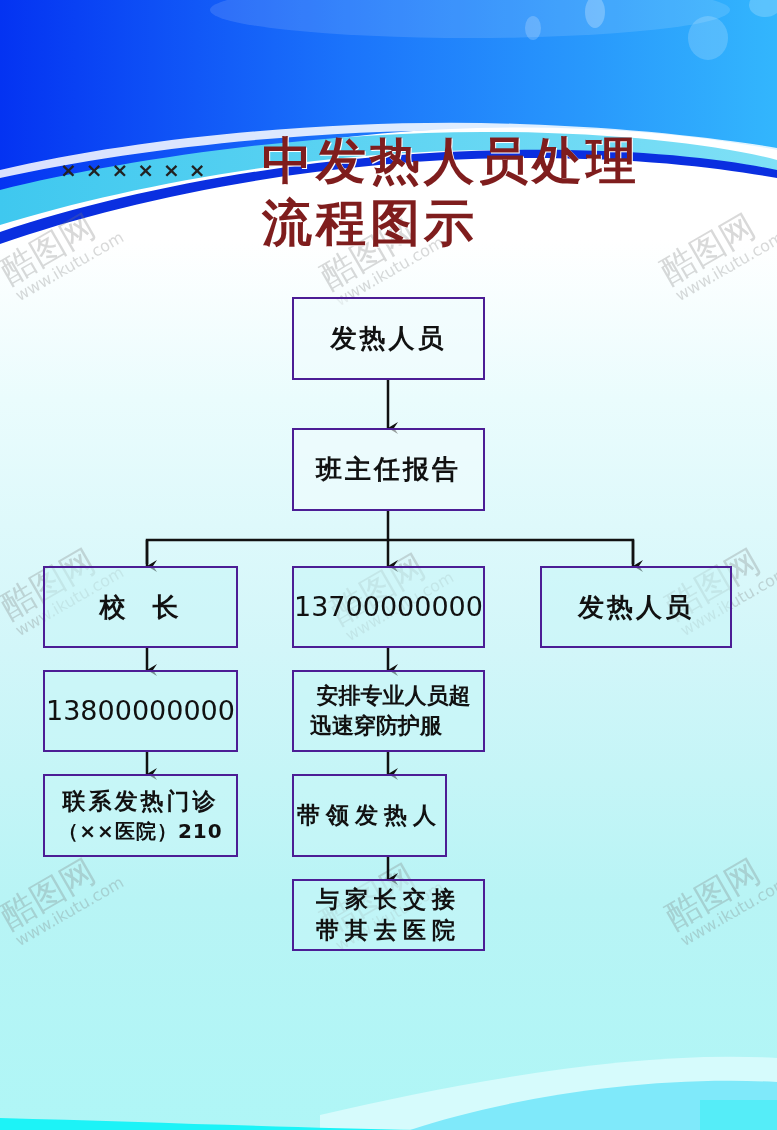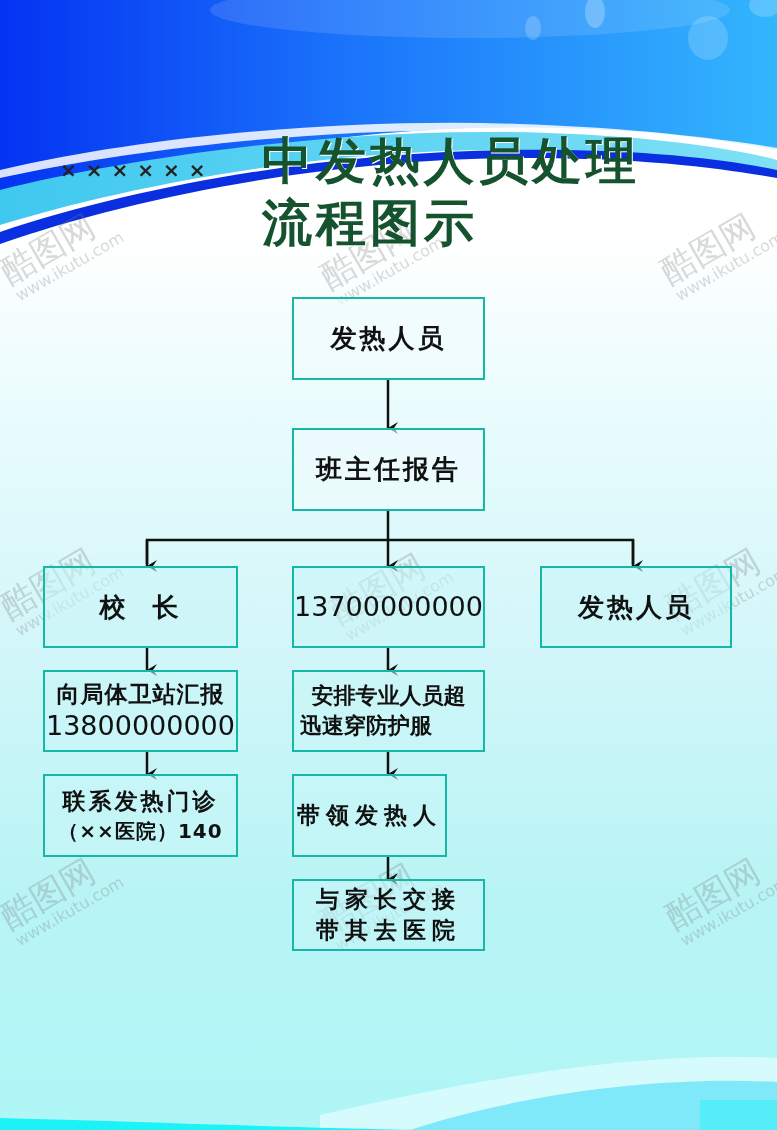--- a/index.html
+++ b/index.html
@@ -11,28 +11,28 @@
   .header-bg {
     position: absolute; left: 0; top: 0; width: 777px; height: 260px; overflow: hidden;
   }
   .header-bg svg { position: absolute; left: 0; top: 0; }
   .footer-bg { position: absolute; left: 0; bottom: 0; width: 777px; height: 120px; }
   .title-prefix {
     position: absolute; left: 60px; top: 158px; font-size: 20px; color: #222;
     letter-spacing: 9px; font-weight: bold;
   }
   .title-line1, .title-line2 {
-    position: absolute; color: #14532d; font-family: "DejaVu Serif", "Liberation Serif", serif;
+    position: absolute; color: #7f1d1d; font-family: "DejaVu Serif", "Liberation Serif", serif;
     font-weight: bold; font-size: 50px; letter-spacing: 4px; line-height: 1;
     text-shadow: 1px 1px 0 #fff;
   }
   .title-line1 { left: 262px; top: 136px; }
   .title-line2 { left: 262px; top: 198px; }
   .box {
-    position: absolute; background: #ffffff00; border: 2px solid #14b8a6;
+    position: absolute; background: #ffffff00; border: 2px solid #4c1d95;
     box-sizing: border-box; display: flex; flex-direction: column;
     align-items: center; justify-content: center; color: #111; text-align: center;
   }
   .box.bg-white { background: rgba(240,252,253,0.6); }
   .box.bg-cyan { background: rgba(200,246,248,0.55); }
   .lbl { font-weight: bold; font-size: 26px; letter-spacing: 3px; line-height: 1.25; }
   .lbl-sm { font-weight: bold; font-size: 23px; letter-spacing: 1px; line-height: 1.35; }
   .phone { font-size: 27px; font-family: "DejaVu Sans", "Liberation Sans", sans-serif; letter-spacing: 0px; line-height: 1.2; font-weight: normal; }
   .connectors { position: absolute; left: 0; top: 0; }
   .watermark {
@@ -118,34 +118,33 @@
 
 <div class="box bg-white" style="left:292px;top:428px;width:193px;height:83px;">
   <span class="lbl">班主任报告</span>
 </div>
 
 <div class="box bg-cyan" style="left:43px;top:566px;width:195px;height:82px;">
   <span class="lbl" style="white-space:pre;">校  长</span>
 </div>
 
 <div class="box bg-cyan" style="left:43px;top:670px;width:195px;height:82px;">
-  <span class="lbl-sm">向局体卫站汇报</span>
   <span class="phone">13800000000</span>
 </div>
 
 <div class="box bg-cyan" style="left:43px;top:774px;width:195px;height:83px;">
   <span class="lbl-sm" style="letter-spacing:3px;">联系发热门诊</span>
-  <span class="lbl-sm" style="font-size:20px;">（××医院）140</span>
+  <span class="lbl-sm" style="font-size:20px;">（××医院）210</span>
 </div>
 
 <div class="box bg-cyan" style="left:292px;top:566px;width:193px;height:82px;">
   <span class="phone">13700000000</span>
 </div>
 
-<div class="box bg-cyan" style="left:292px;top:670px;width:193px;height:82px;">
+<div class="box bg-cyan" style="left:292px;top:670px;width:193px;height:82px;padding-left:10px;">
   <span class="lbl-sm" style="font-size:22px;letter-spacing:0;">安排专业人员超</span>
   <span class="lbl-sm" style="font-size:22px;letter-spacing:0;align-self:flex-start;padding-left:6px;">迅速穿防护服</span>
 </div>
 
 <div class="box bg-cyan" style="left:292px;top:774px;width:155px;height:83px;">
   <span class="lbl-sm" style="letter-spacing:6px;">带领发热人</span>
 </div>
 
 <div class="box bg-cyan" style="left:292px;top:879px;width:193px;height:72px;">
   <span class="lbl-sm" style="letter-spacing:6px;">与家长交接</span>

